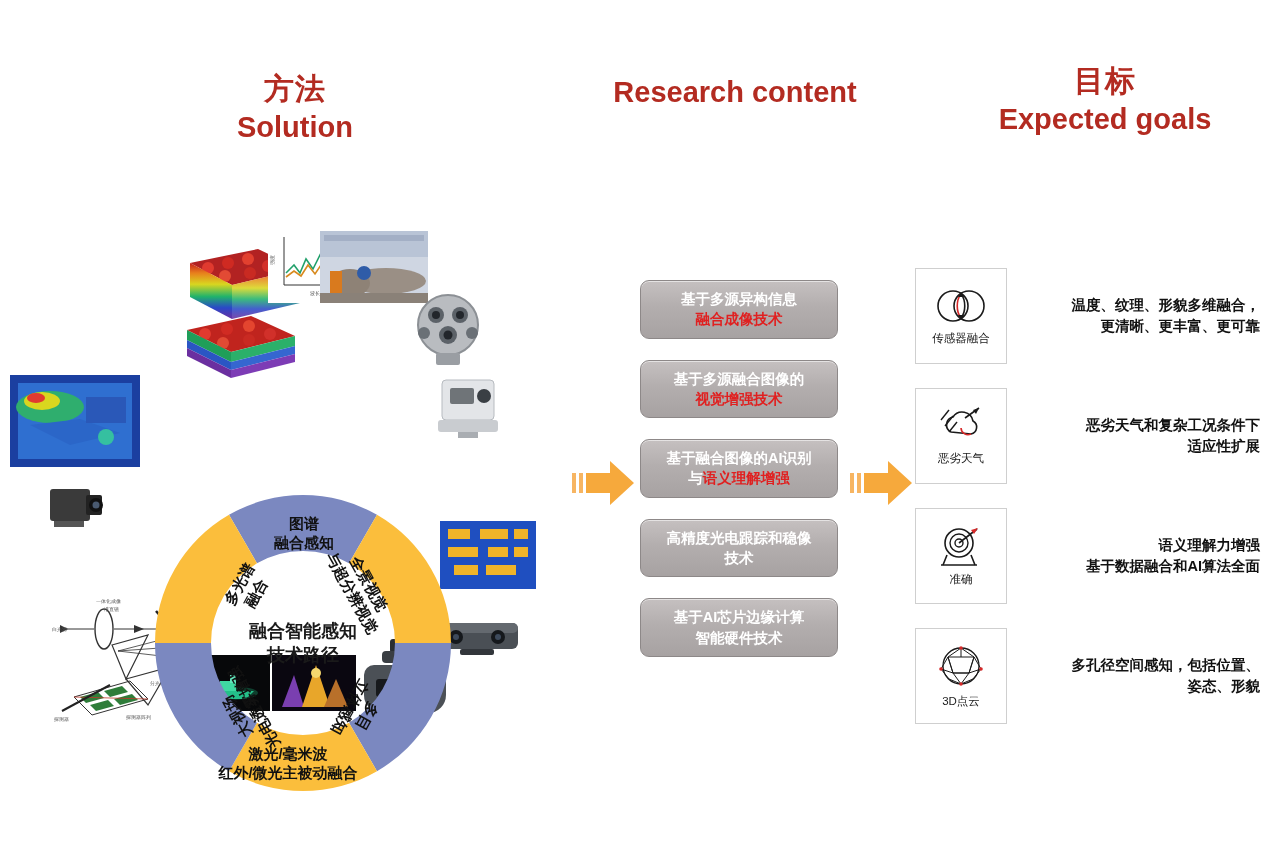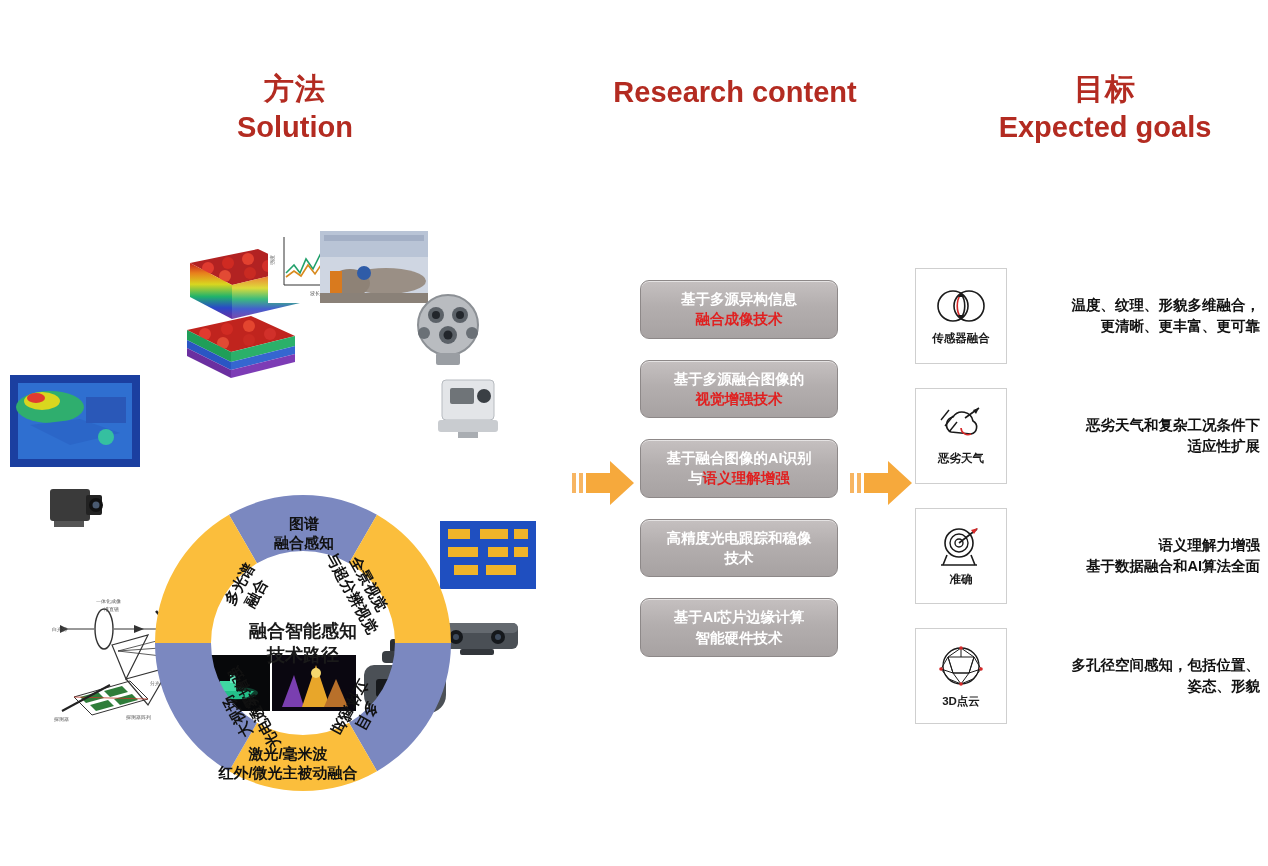--- a/index.html
+++ b/index.html
@@ -9,21 +9,21 @@
     overflow:hidden;position:relative;
   }
   .canvas{position:relative;width:1268px;height:614px;}
 
   
   .col-head{position:absolute;text-align:center;color:#B32B21;font-weight:bold;line-height:1.15;}
   .col-head .cn{font-size:30px;letter-spacing:1px;display:block;}
   .col-head .en{font-size:29px;display:block;margin-top:4px;}
   #head-solution{left:150px;top:72px;width:290px;}
   #head-content{left:560px;top:72px;width:350px;}
-  #head-goals{left:955px;top:72px;width:300px;}
+  #head-goals{left:955px;top:64px;width:300px;}
 
   
   #wheel-area{position:absolute;left:10px;top:215px;width:540px;height:520px;}
   #wheel{position:absolute;left:145px;top:280px;width:296px;height:296px;}
   #wheel svg{display:block;}
   .ring-label{
     position:absolute;color:#111;font-weight:bold;font-size:15px;
     line-height:1.25;text-align:center;white-space:nowrap;
     transform-origin:center center;
   }
@@ -56,21 +56,21 @@
 
   
   #goals-col{position:absolute;left:915px;top:268px;width:345px;}
   .goal-row{display:flex;align-items:center;margin-bottom:24px;height:96px;}
   .goal-icon{
     width:92px;height:96px;border:1px solid #cfcfcf;background:#fff;
     display:flex;flex-direction:column;align-items:center;justify-content:center;
     box-sizing:border-box;flex:none;
   }
   .goal-icon svg{display:block;}
-  .goal-icon .ic-label{font-size:11.5px;font-weight:bold;color:#1a1a1a;margin-top:5px;}
+  .goal-icon .ic-label{font-size:11.5px;font-weight:normal;color:#1a1a1a;margin-top:5px;}
   .goal-text{
     flex:1;text-align:right;font-size:14.5px;font-weight:bold;
     color:#111;line-height:1.45;padding-left:18px;
   }
 </style>
 </head>
 <body>
 
 <div class="canvas">
 

